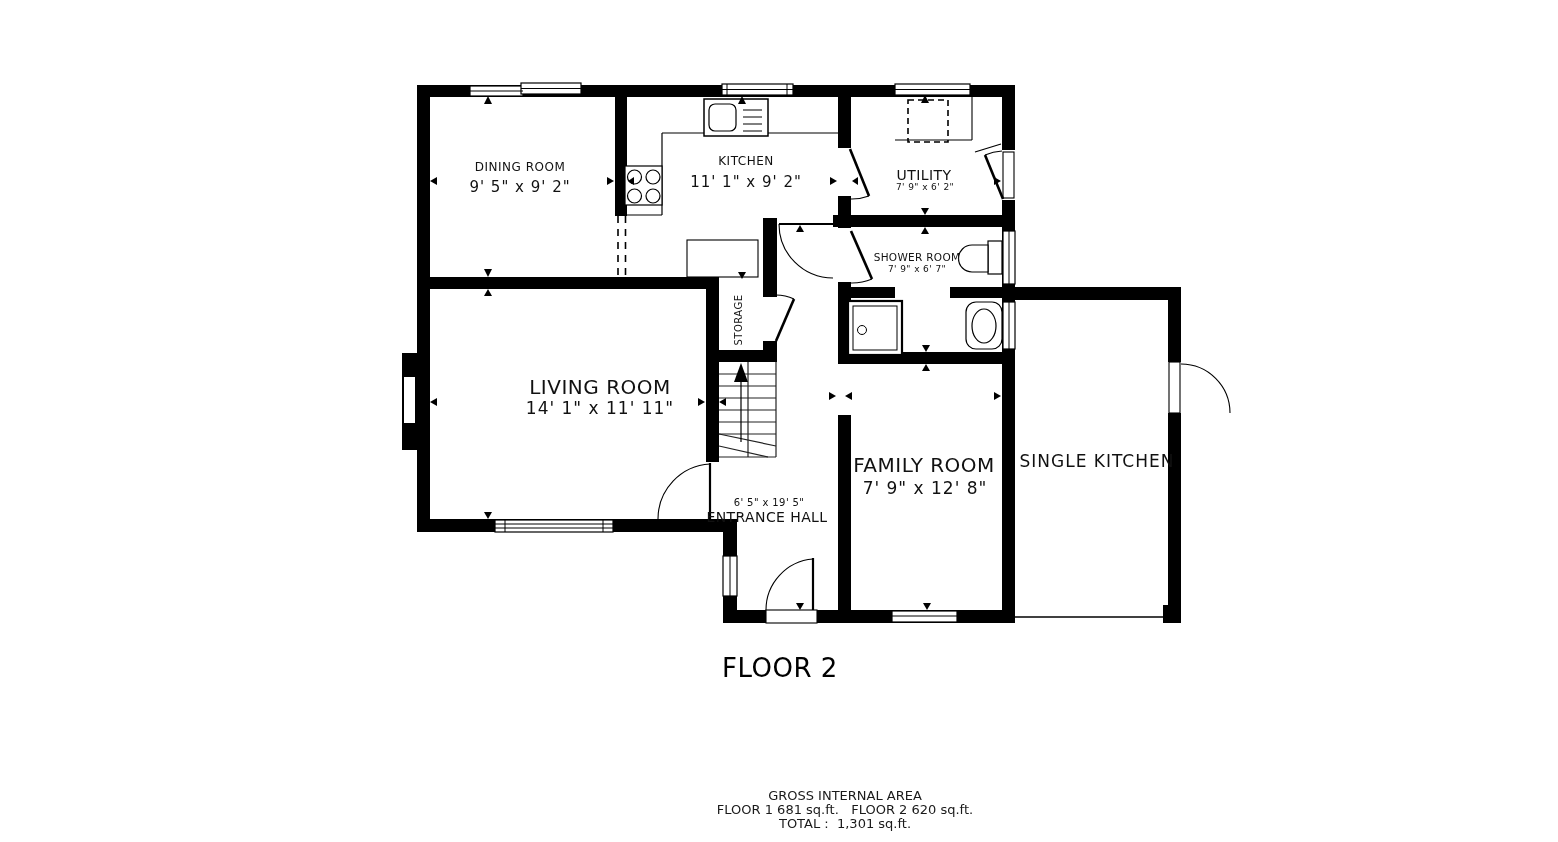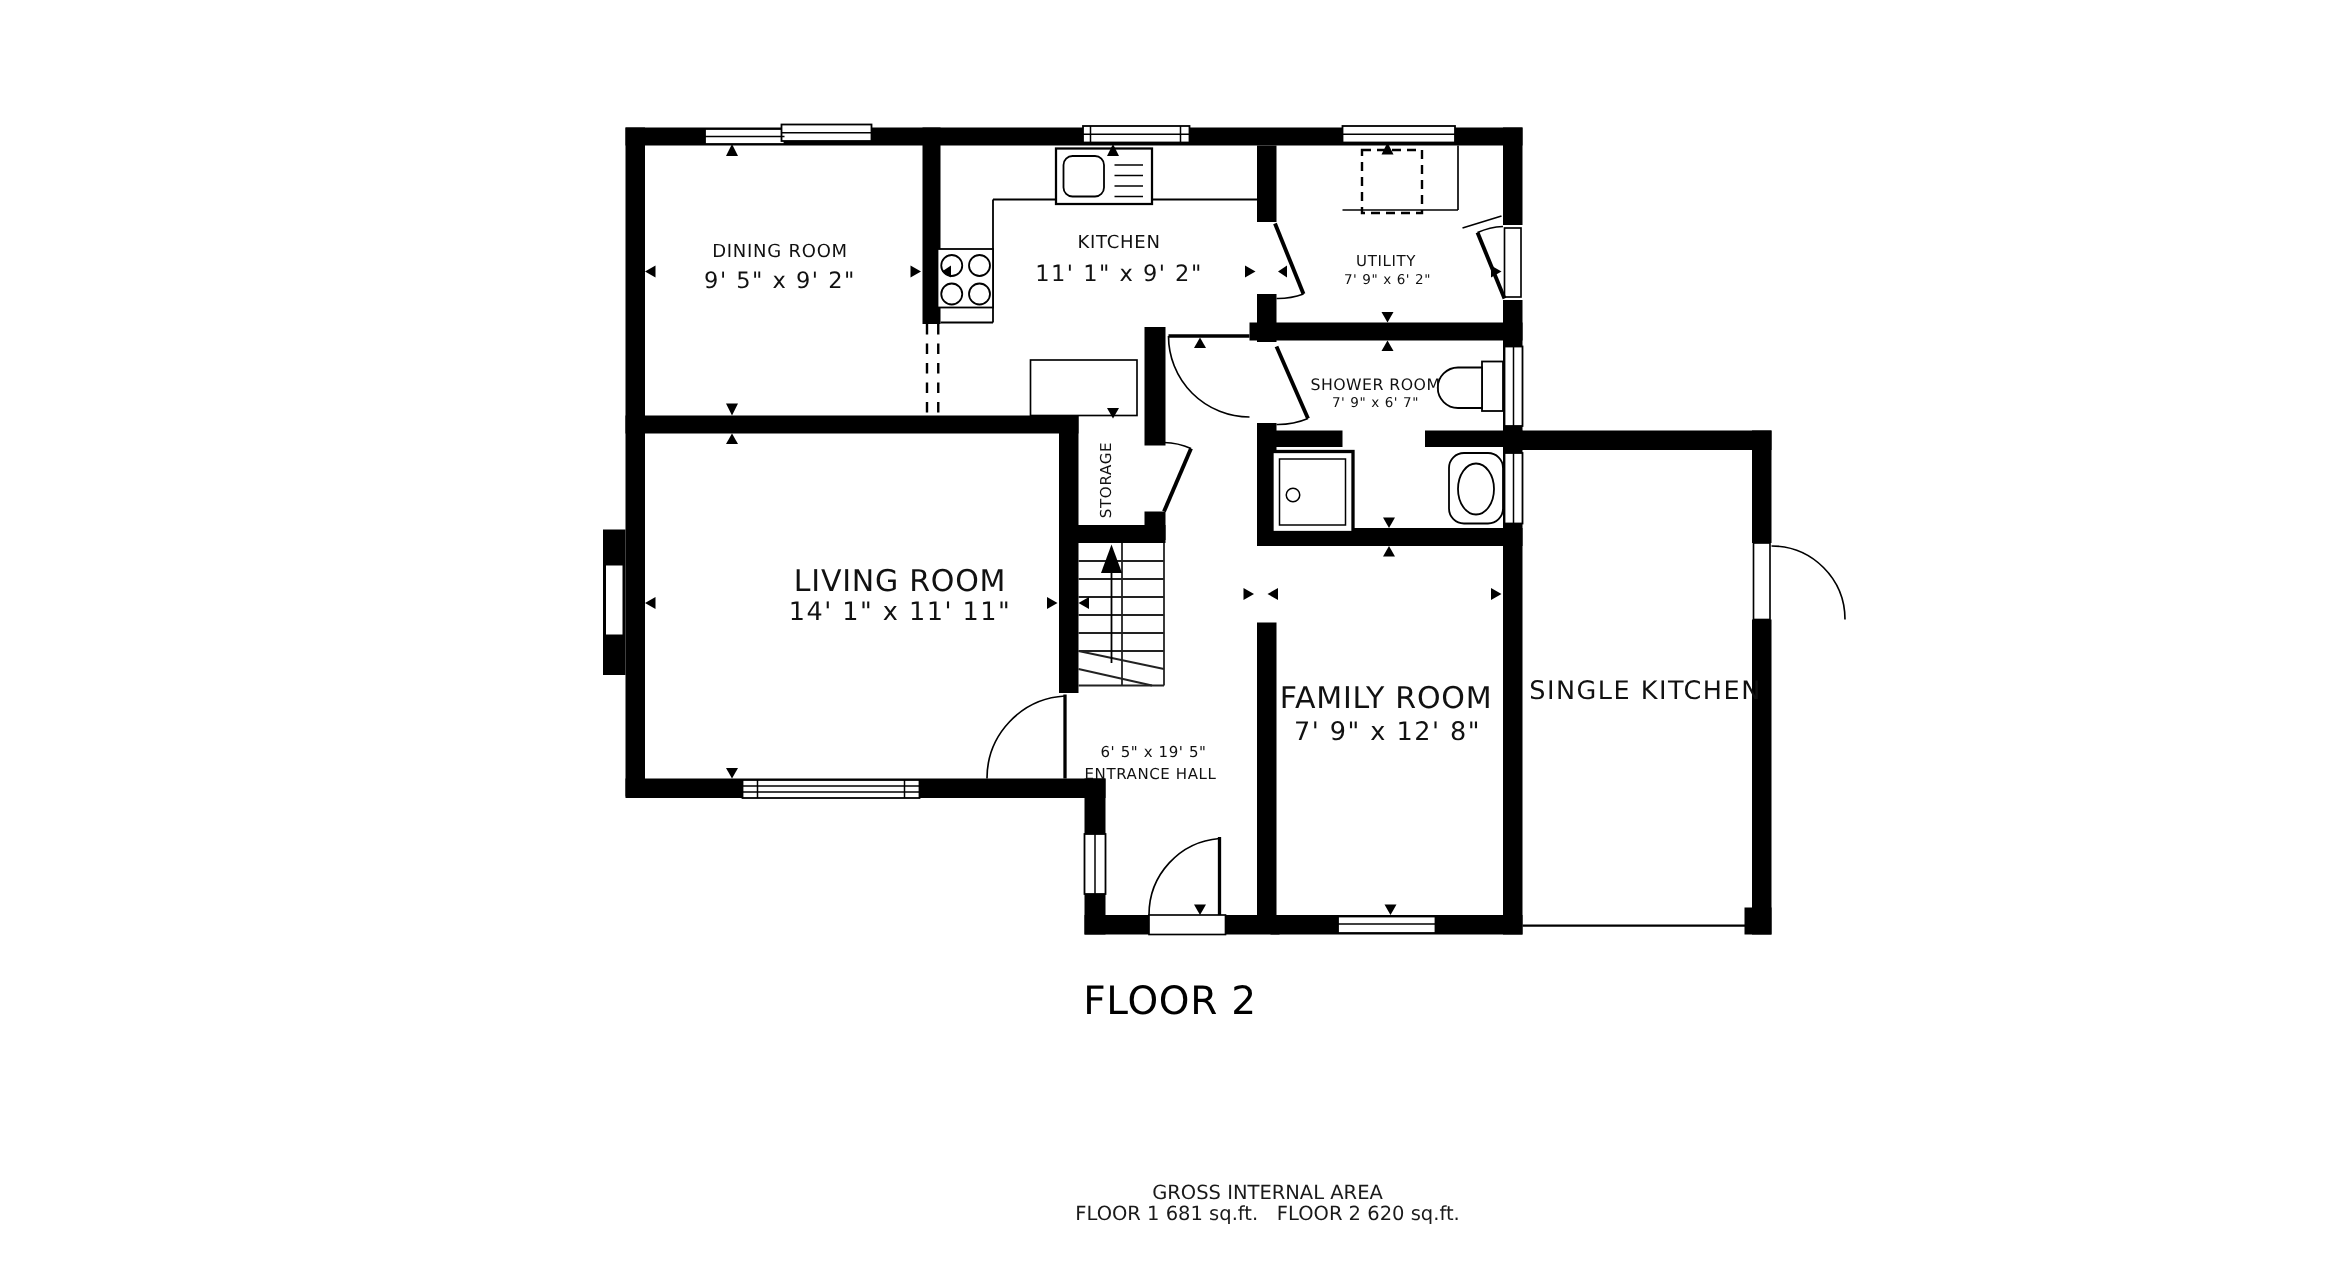--- a/index.html
+++ b/index.html
@@ -5,21 +5,21 @@
   html,body{margin:0;padding:0;background:#ffffff;}
   body{width:1558px;height:842px;overflow:hidden;font-family:"DejaVu Sans",sans-serif;}
   .stage{position:relative;width:1558px;height:842px;background:#fff;}
   svg{position:absolute;left:0;top:0;}
   .plabel{position:absolute;transform:translate(-50%,-50%);white-space:nowrap;color:#111;text-align:center;}
   .rot{transform:translate(-50%,-50%) rotate(-90deg);}
   .nm-lg{font-size:20px;letter-spacing:.5px;}
   .dm-lg{font-size:17px;letter-spacing:1px;}
   .nm-md{font-size:12px;letter-spacing:.5px;}
   .dm-md{font-size:15px;letter-spacing:1px;}
-  .nm-sm{font-size:10px;letter-spacing:.4px;}
+  .nm-sm{font-size:14px;letter-spacing:.4px;}
   .dm-sm{font-size:9px;letter-spacing:.4px;}
   .nm-xs{font-size:10.5px;letter-spacing:.3px;}
   .storage-lbl{font-size:10px;letter-spacing:.5px;}
   .garage-lbl{font-size:17px;letter-spacing:1px;}
   .floor-title{position:absolute;left:780px;top:668px;transform:translate(-50%,-50%);font-size:26px;color:#000;letter-spacing:.5px;}
   .footer{position:absolute;left:845px;top:790px;transform:translateX(-50%);text-align:center;font-size:13px;color:#1a1a1a;line-height:12.8px;}
   .footer .f-line{margin:0 0 1px 0;}
   .footer .f-note{margin-top:3px;font-size:13px;}
 </style>
 </head>
@@ -239,15 +239,16 @@
   <div class="plabel nm-lg" style="left:924px;top:465px;">FAMILY ROOM</div>
   <div class="plabel dm-lg" style="left:925px;top:488px;">7' 9" x 12' 8"</div>
 
   <div class="plabel garage-lbl" style="left:1097px;top:461px;">SINGLE KITCHEN</div>
 
   <div class="floor-title">FLOOR 2</div>
 
   <div class="footer">
     <div class="f-line">GROSS INTERNAL AREA</div>
     <div class="f-line">FLOOR 1 681 sq.ft.&nbsp;&nbsp;&nbsp;FLOOR 2 620 sq.ft.</div>
+    <div class="f-line">TOTAL :&nbsp; 1,301 sq.ft.</div>
   </div>
 
 </div>
 
 </body></html>

